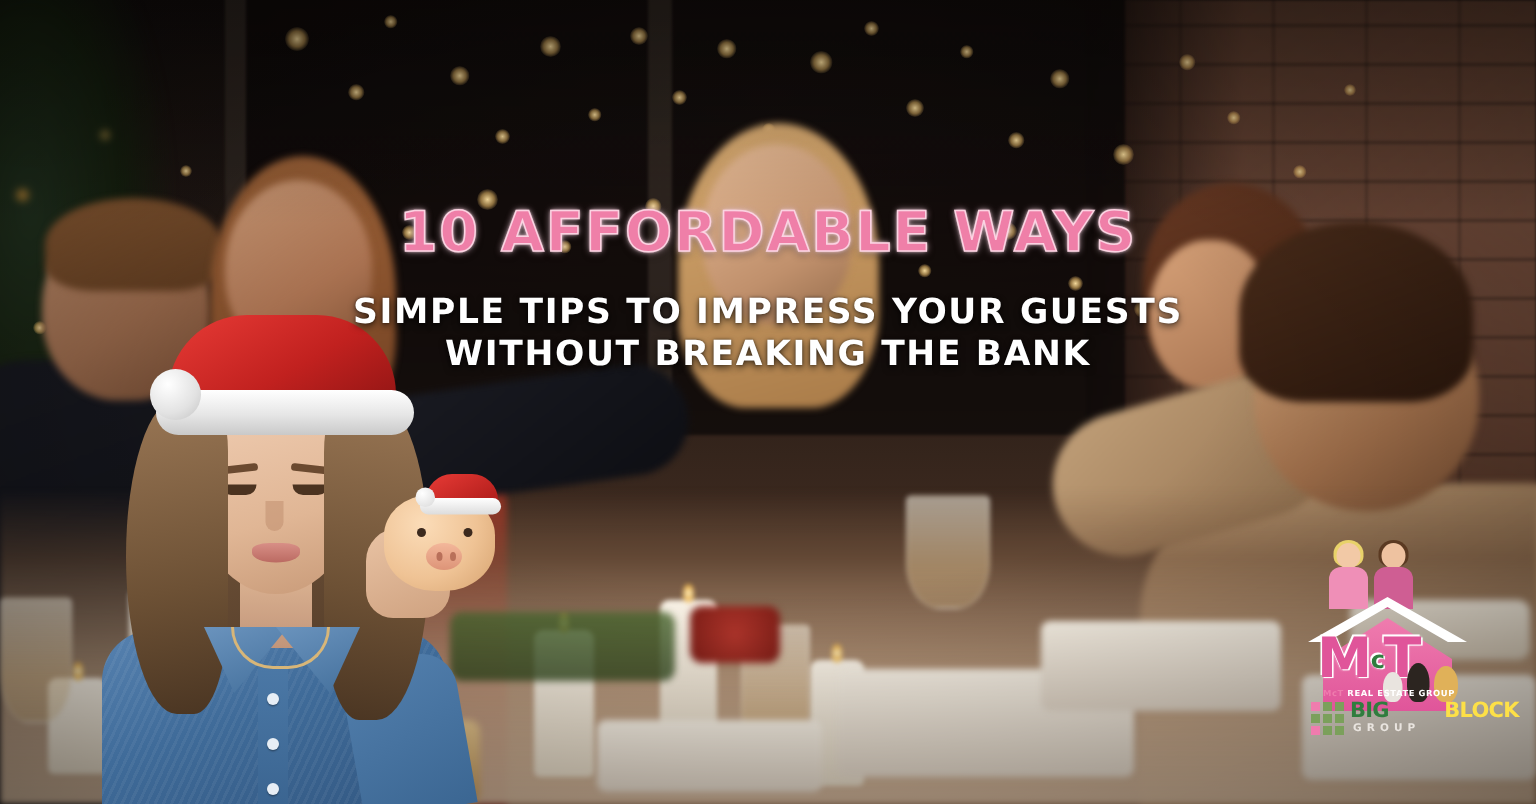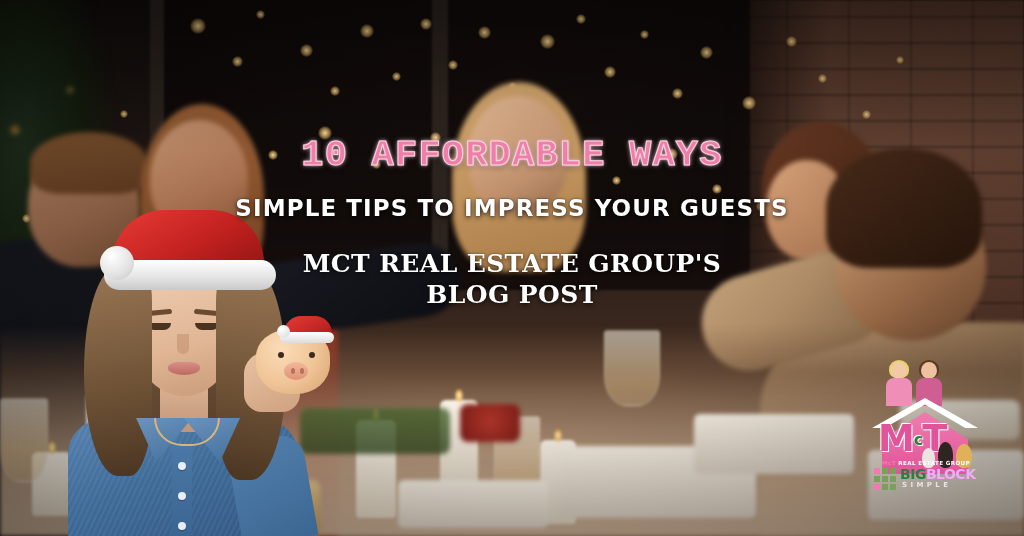--- a/index.html
+++ b/index.html
@@ -325,21 +325,21 @@
     letter-spacing: 1.2px;
     color: #ef7fa8;
     text-transform: uppercase;
     margin: 0;
     -webkit-text-stroke: 1px #fbd3e2;
     text-shadow:
       0 0 2px #fbd9e6,
       0 0 5px rgba(251,211,226,.85),
       0 2px 6px rgba(0,0,0,.45);
   }
-  .headline .ln { display: block; white-space: nowrap; font-family: Liberation Mono, monospace; }
+  .headline .ln { display: block; white-space: nowrap; }
 
   .subhead {
     margin: 18px 0 0;
     font-family: "DejaVu Sans", sans-serif;
     font-weight: 700;
     font-size: 23px;
     line-height: 28px;
     letter-spacing: 1.1px;
     color: #ffffff;
     text-transform: uppercase;
@@ -419,21 +419,21 @@
     display: grid; grid-template-columns: repeat(3, 6px); grid-template-rows: repeat(3, 6px); gap: 2px;
   }
   .bb-cell { background: #7ba05b; }
   .bb-cell.pink { background: #ef7cae; }
   .bb-big {
     position: absolute; left: 26px; top: -1px;
     font-family: "DejaVu Sans", sans-serif; font-weight: 700; font-size: 14px;
     letter-spacing: -.5px; line-height: 15px;
   }
   .bb-big .big { color: #2f7d3e; }
-  .bb-big .block { color: #f0abfc; }
+  .bb-big .block { color: #fde047; margin-left: 37px; }
   .bb-realty {
     position: absolute; left: 28px; top: 13px;
     font-family: "DejaVu Sans", sans-serif; font-weight: 700; font-size: 7px;
     letter-spacing: 3.4px; color: #e9e4df;
   }
 </style>
 </head>
 <body>
 
 <div class="banner">
@@ -567,26 +567,23 @@
     </div>
   </div>
 
   <div class="text-stack">
     <h1 class="headline">
       <span class="ln">10 AFFORDABLE WAYS</span>
     </h1>
 
     <h2 class="subhead">
       <span class="ln">SIMPLE TIPS TO IMPRESS YOUR GUESTS</span>
+      <span class="ln">WITHOUT BREAKING THE BANK</span>
     </h2>
 
-    <div class="brandline">
-      <span class="ln">McT REAL ESTATE GROUP'S</span>
-      <span class="ln">BLOG POST</span>
-    </div>
   </div>
 
   <div class="logo">
     <div class="logo-women">
       <div class="lw a">
         <div class="hair"></div>
         <div class="head"></div>
         <div class="torso"></div>
       </div>
       <div class="lw b">
@@ -615,17 +612,17 @@
         <span class="bb-cell"></span>
         <span class="bb-cell"></span>
         <span class="bb-cell"></span>
         <span class="bb-cell"></span>
         <span class="bb-cell"></span>
         <span class="bb-cell pink"></span>
         <span class="bb-cell"></span>
         <span class="bb-cell"></span>
       </div>
       <div class="bb-big"><span class="big">BIG</span><span class="block">BLOCK</span></div>
-      <div class="bb-realty">SIMPLE</div>
+      <div class="bb-realty">GROUP</div>
     </div>
   </div>
 
 </div>
 
 </body></html>

